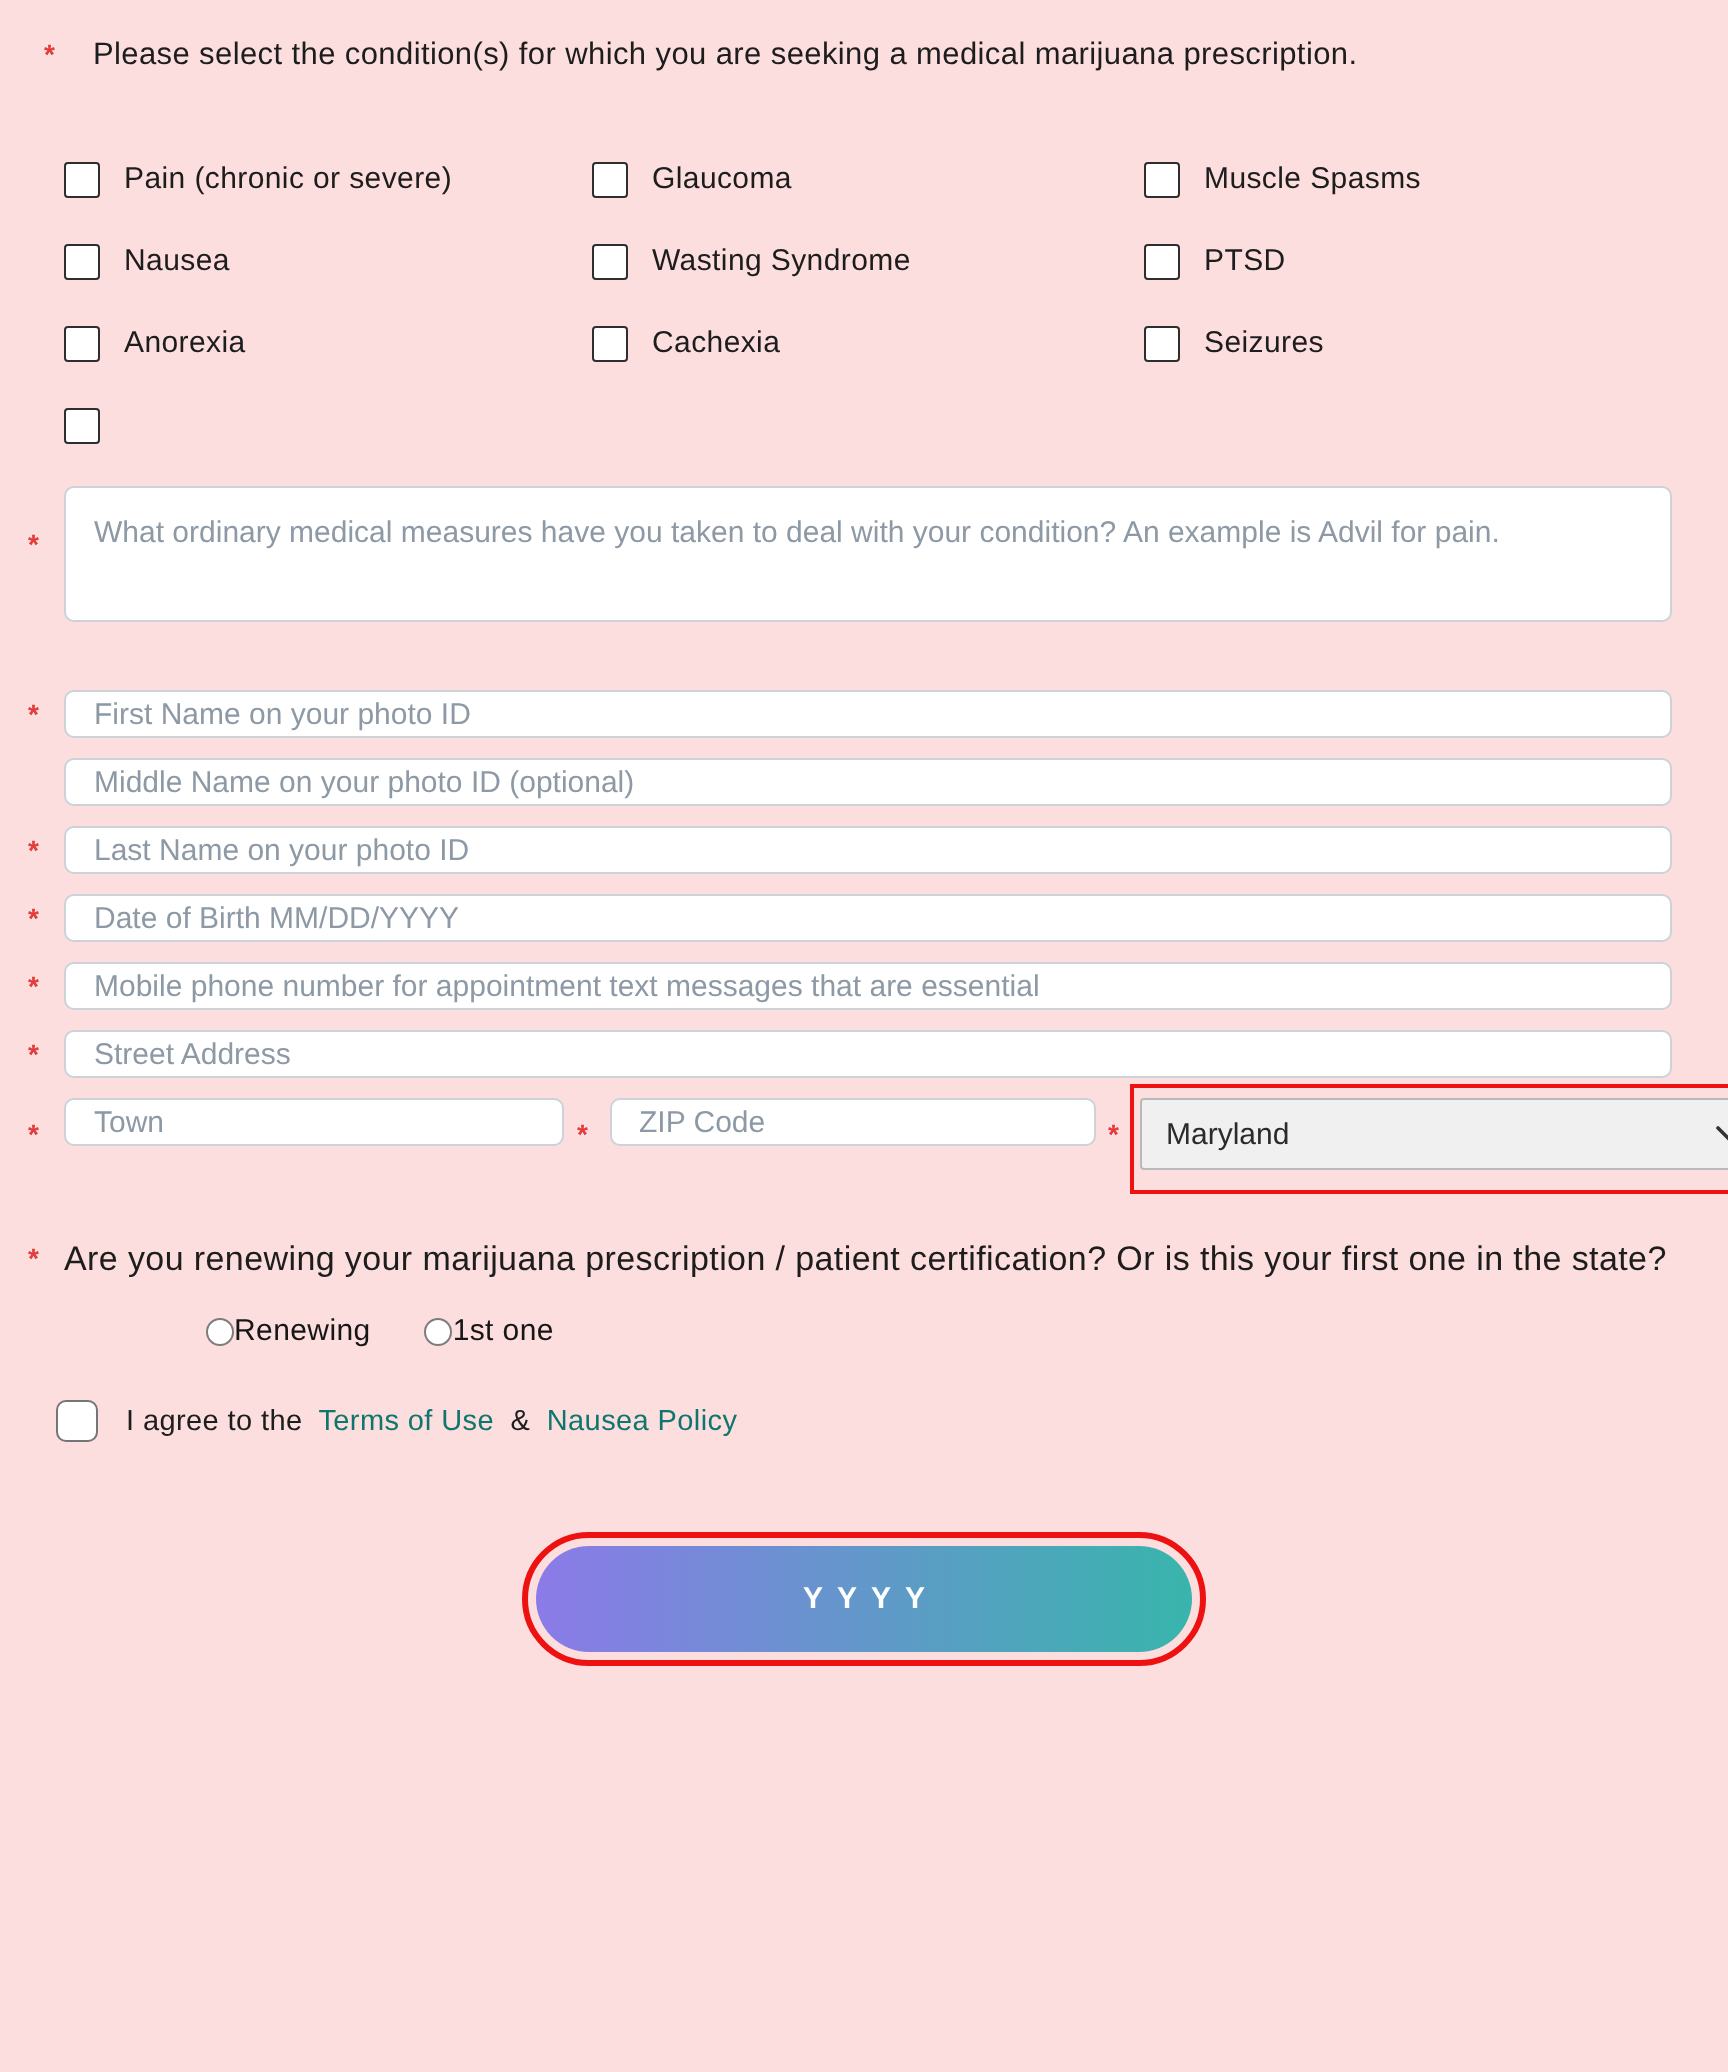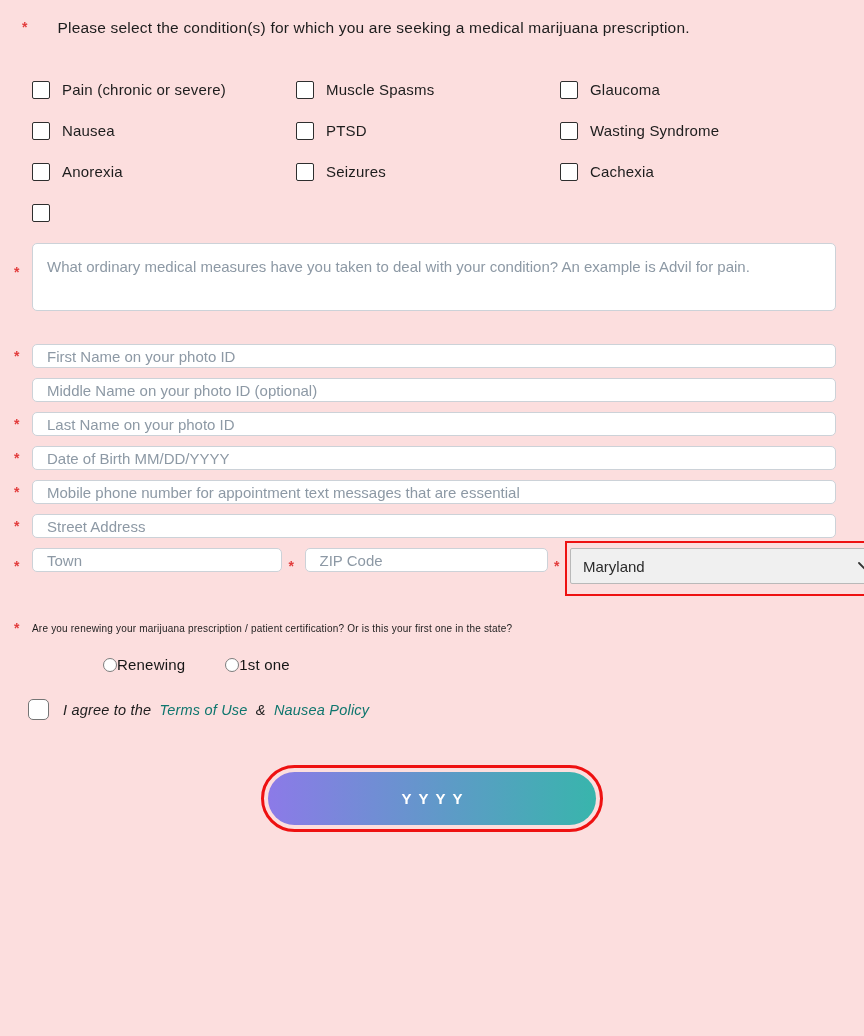--- a/index.html
+++ b/index.html
@@ -16,21 +16,21 @@
 
   
   .title-row { display: flex; align-items: flex-start; padding-left: 22px; padding-right: 20px; }
   .title-row .req { margin-top: 3px; }
   .req {
     color: #e23c3c; font-size: 14px; line-height: 14px; font-weight: 700;
     display: inline-block;
   }
   .title {
     font-size: 15.5px; font-weight: 400; letter-spacing: .2px;
-    margin-left: 30px; line-height: 21px; color: #1d1d1d;
+    margin-left: 19px; line-height: 21px; color: #1d1d1d;
   }
 
   
   .cond-grid { display: flex; margin: 43px 0 0 32px; }
   .cond-col { display: flex; flex-direction: column; row-gap: 23px; }
   .cond-col.c1 { width: 264px; }
   .cond-col.c2 { width: 264px; }
   .cond-col.c3 { width: 276px; }
   .cond-item { display: flex; align-items: flex-start; cursor: pointer; }
   .cb {
@@ -81,39 +81,39 @@
   }
   .annotation-box {
     position: absolute; left: -5px; right: -5px; top: -7px; bottom: -12px;
     border: 2px solid #ee1111; pointer-events: none;
   }
 
   
   .renew { margin: 34px 20px 0 32px; }
   .renew-q { position: relative; }
   .renew-q .req { position: absolute; left: -18px; top: 3px; }
-  .renew-q p { font-size: 10px; line-height: 21px; color: #1d1d1d; letter-spacing: .2px; }
-  .renew-opts { display: flex; margin: 17px 0 0 71px; gap: 40px; }
+  .renew-q p { font-size: 17px; line-height: 21px; color: #1d1d1d; letter-spacing: .2px; }
+  .renew-opts { display: flex; margin: 17px 0 0 71px; gap: 27px; }
   .radio-item { display: flex; align-items: center; cursor: pointer; }
   .radio {
     appearance: none; -webkit-appearance: none;
     width: 14px; height: 14px; flex: 0 0 14px; border-radius: 50%;
     background: #fff; border: 1px solid #7d7d7d; cursor: pointer;
   }
   .radio-label { font-size: 15px; color: #161616; letter-spacing: .2px; }
 
   
   .agree { display: flex; align-items: center; margin: 26px 0 0 28px; cursor: pointer; }
   .agree-cb {
     appearance: none; -webkit-appearance: none;
     width: 21px; height: 21px; flex: 0 0 21px;
     background: #fff; border: 1.6px solid #757575; border-radius: 5px; cursor: pointer;
   }
   .agree-text { margin-left: 14px; font-size: 14.5px; color: #1d1d1d; letter-spacing: .2px; }
-  .agree-text > span, .agree-text > a { margin-right: 4px; font-style: italic; }
+  .agree-text > span, .agree-text > a { margin-right: 4px; }
   .agree-text a { color: #0f766e; text-decoration: none; cursor: pointer; }
 
   
   .btn-area { display: flex; justify-content: center; margin-top: 52px; padding-bottom: 60px; }
   .btn-wrap { position: relative; }
   .next-btn {
     width: 328px; height: 53px; border: none; border-radius: 27px;
     background: linear-gradient(90deg, #8c7ae8 0%, #38b5ac 100%);
     color: #ffffff; font-family: "Liberation Sans", sans-serif;
     font-size: 15px; font-weight: 700; letter-spacing: 7px; text-indent: 7px;
@@ -145,46 +145,46 @@
         <span class="cb-label">Nausea</span>
       </label>
       <label class="cond-item">
         <input type="checkbox" class="cb" style="">
         <span class="cb-label">Anorexia</span>
       </label>
       <label class="cond-item tall">
         <input type="checkbox" class="cb" style="">
       </label>
     </div>
+    <div class="cond-col c3">
+      <label class="cond-item">
+        <input type="checkbox" class="cb" style="">
+        <span class="cb-label">Glaucoma</span>
+      </label>
+      <label class="cond-item">
+        <input type="checkbox" class="cb" style="">
+        <span class="cb-label">Wasting Syndrome</span>
+      </label>
+      <label class="cond-item">
+        <input type="checkbox" class="cb" style="">
+        <span class="cb-label">Cachexia</span>
+      </label>
+    </div>
     <div class="cond-col c2">
       <label class="cond-item">
         <input type="checkbox" class="cb" style="">
         <span class="cb-label">Muscle Spasms</span>
       </label>
       <label class="cond-item">
         <input type="checkbox" class="cb" style="">
         <span class="cb-label">PTSD</span>
       </label>
       <label class="cond-item">
         <input type="checkbox" class="cb" style="">
         <span class="cb-label">Seizures</span>
-      </label>
-    </div>
-    <div class="cond-col c3">
-      <label class="cond-item">
-        <input type="checkbox" class="cb" style="">
-        <span class="cb-label">Glaucoma</span>
-      </label>
-      <label class="cond-item">
-        <input type="checkbox" class="cb" style="">
-        <span class="cb-label">Wasting Syndrome</span>
-      </label>
-      <label class="cond-item">
-        <input type="checkbox" class="cb" style="">
-        <span class="cb-label">Cachexia</span>
       </label>
     </div>
   </div>
 
   <div class="fields">
 
     <div class="field area-field">
       <span class="req">*</span>
       <textarea class="ta" placeholder="What ordinary medical measures have you taken to deal with your condition? An example is Advil for pain." style=""></textarea>
     </div>

